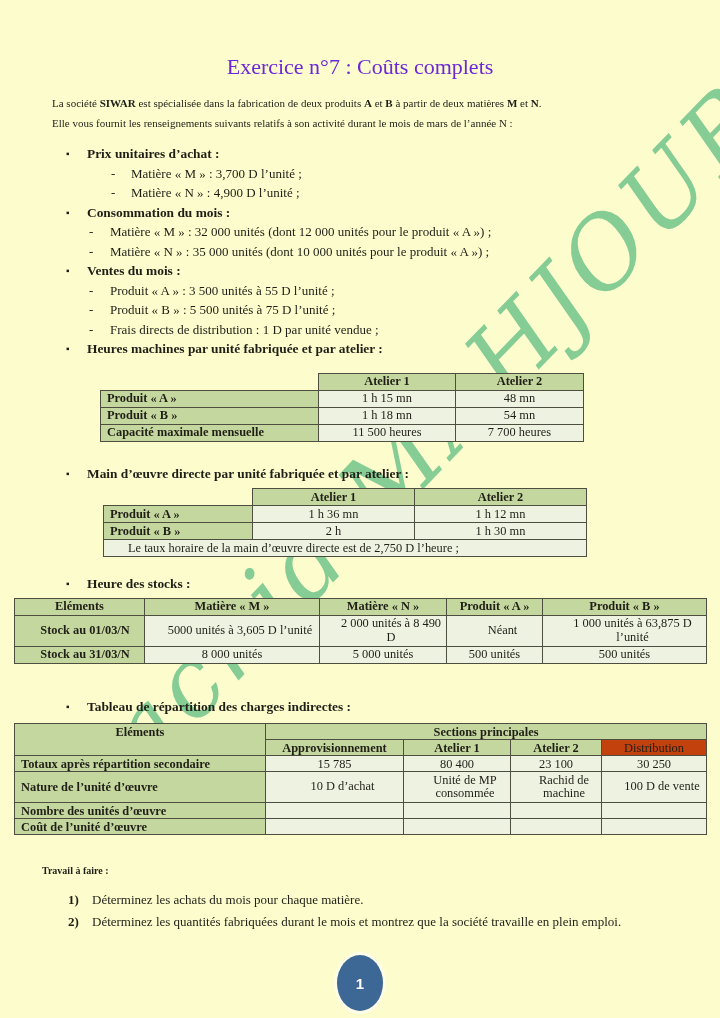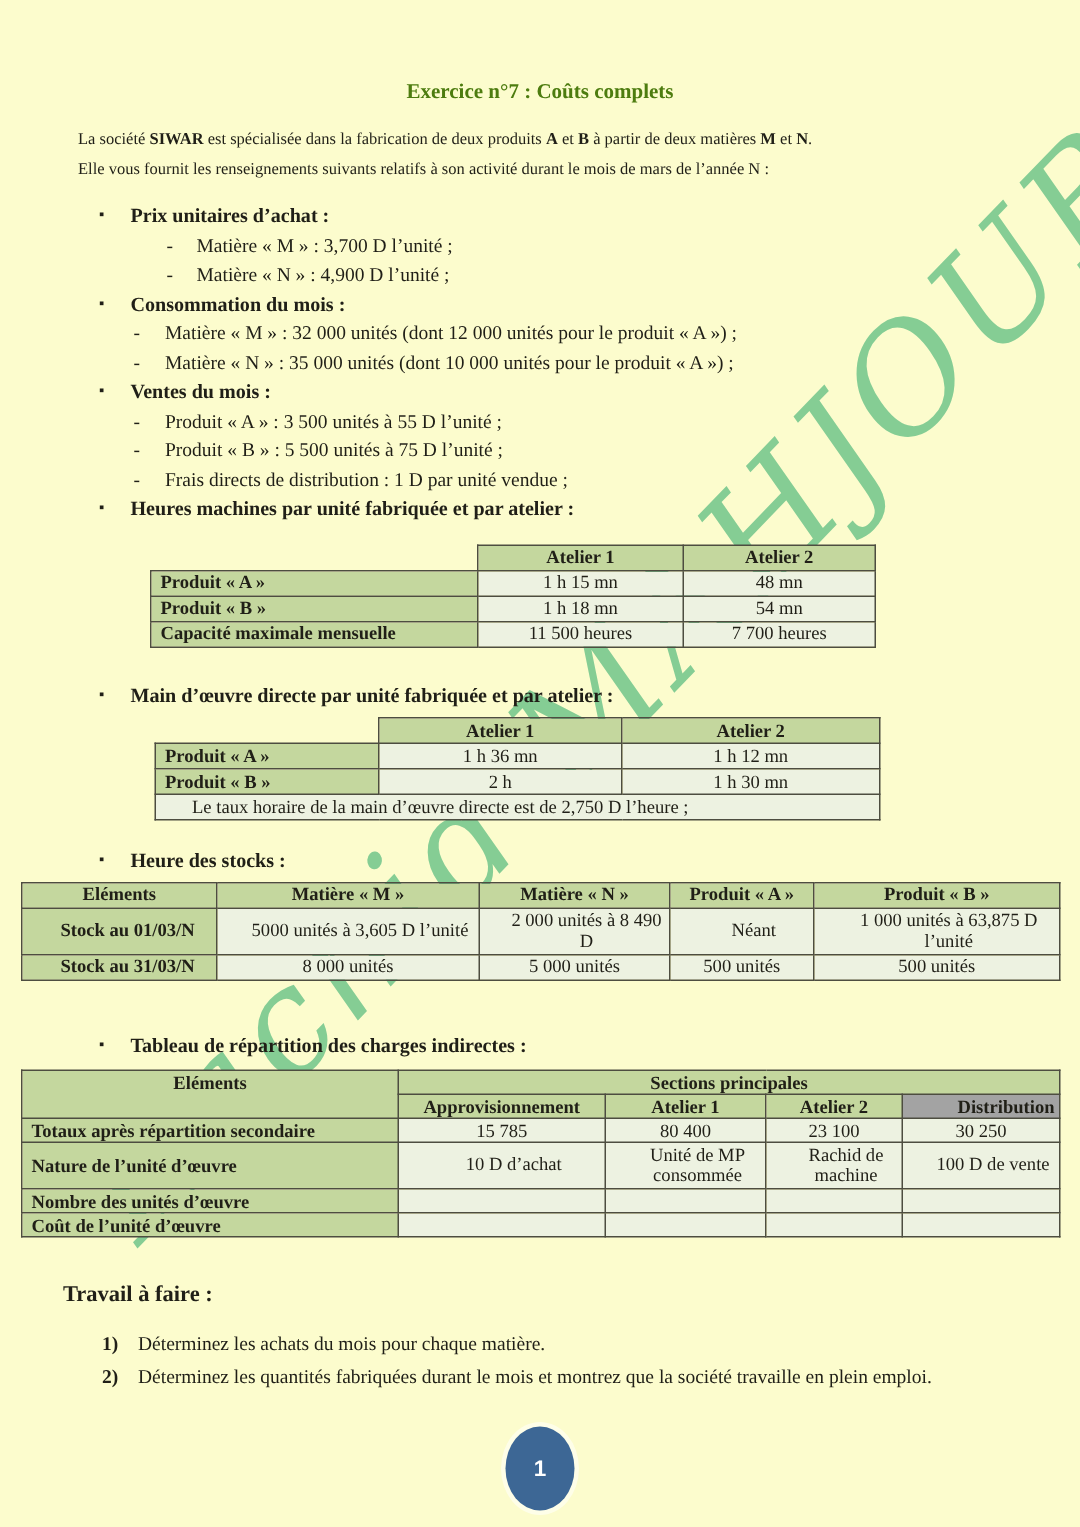--- a/index.html
+++ b/index.html
@@ -15,21 +15,21 @@
     position:absolute; left:-150px; top:398px; width:1120px;
     text-align:center; transform:rotate(-46deg);
     font-family:"DejaVu Serif",serif; font-style:italic;
     font-size:97px; letter-spacing:6px; white-space:nowrap;
     color:#7fcb92; opacity:.95; z-index:0;
   }
   .content { position:relative; z-index:1; }
 
   .title {
     margin:54px 0 0; text-align:center;
-    font-size:14px; font-weight:bold; color:#4d7c0f;
+    font-size:22px; font-weight:normal; color:#6d28d9;
   }
   .intro {
     margin:13px 26px 0 52px; font-size:11px; line-height:20px;
     text-align:justify;
   }
   .intro b { font-weight:bold; }
 
   .list { margin-top:11px; }
   .b-row { display:flex; line-height:19.5px; font-size:13px; }
   .b-row .sq { margin-left:66px; width:21px; font-size:10px; line-height:19.5px; }
@@ -45,35 +45,35 @@
     height:16px; line-height:14.5px; text-align:center; vertical-align:middle;
     overflow:hidden;
   }
   th { background:#c4d79e; font-weight:bold;margin-left:43px; }
   .lab { background:#c4d79e; font-weight:bold; text-align:left; padding-left:6px; }
   .val { background:#edf2e1; }
   .blank { border:none; background:transparent; }
   .foot { background:#edf2e1; text-align:left; padding-left:24px; }
   .cent { text-align:center; padding-left:14px; }
   .twoline { line-height:13.5px; height:30px;padding-left:19px; }
-  .dist { background:#a3a3a3; font-weight:bold;text-align:right; }
+  .dist { background:#c2410c; font-weight:normal; }
   .elements-cell { vertical-align:top; text-align:center; padding-top:1px; }
 
   .t1 { margin:14px 0 0 100px; width:483px; }
   .t2 { margin:5px 0 0 103px; width:483px; }
   .t3 { margin:4px 0 0 14px; width:692px; }
   .t4 { margin:7px 0 0 14px; width:692px; }
   .t4 td, .t4 th { height:15px; line-height:14px; }
   .t4 .twoline { height:30px; line-height:13.5px; }
 
   .sec-mod { margin-top:22px; }
   .sec-stocks { margin-top:17px; }
   .sec-charges { margin-top:33px; }
 
-  .work-title { margin:30px 0 0 42px; font-weight:bold; font-size:15px; }
+  .work-title { margin:30px 0 0 42px; font-weight:bold; font-size:10px; }
   .work-item { display:flex; padding-left:68px; line-height:22px; font-size:13px; margin-top:0; }
   .work-item .num { font-weight:bold; width:24px; }
   .work-list { margin-top:13px; }
 
   .page-num {
     width:46px; height:56px; border-radius:50%;
     background:#3d6795; margin:22px auto 0;
     display:flex; align-items:center; justify-content:center;
     color:#ffffff; font-weight:bold; font-size:15px;
     font-family:"Liberation Sans",sans-serif;

